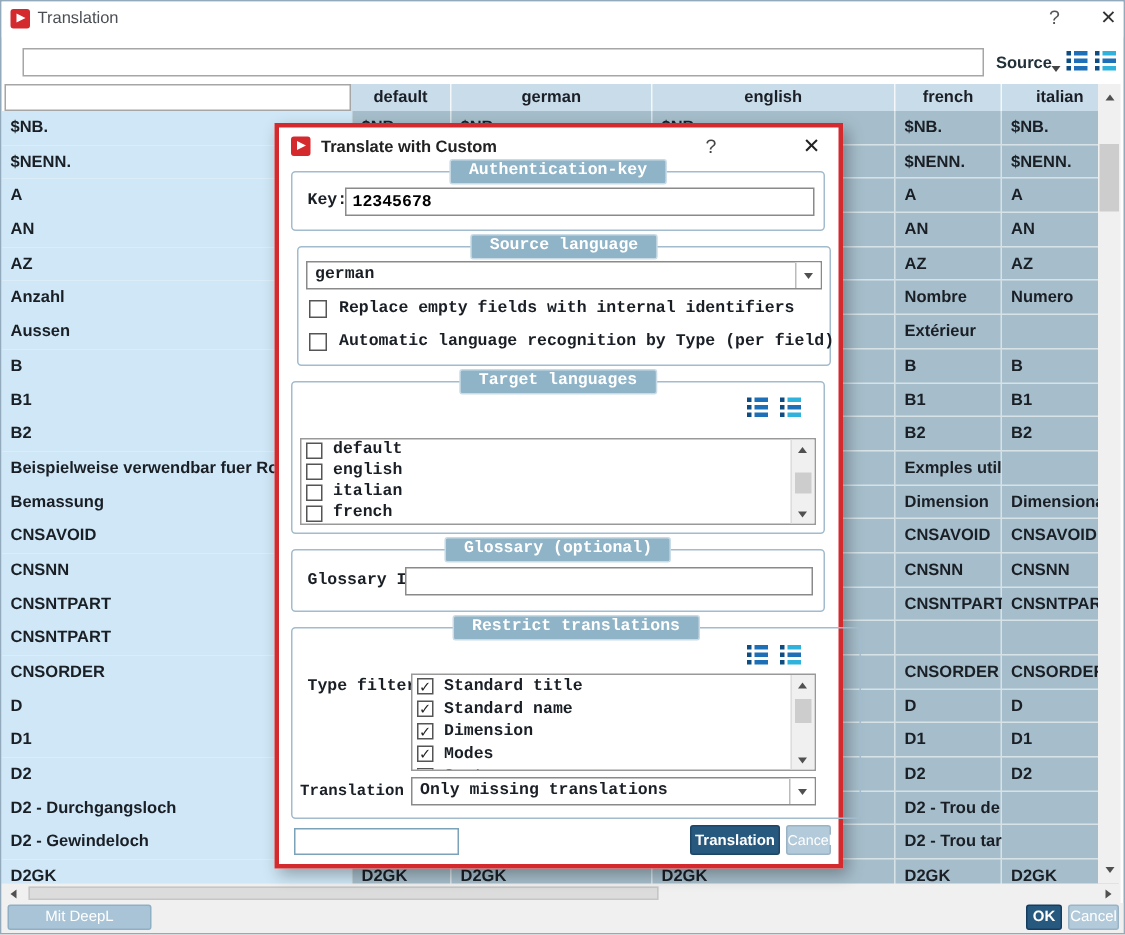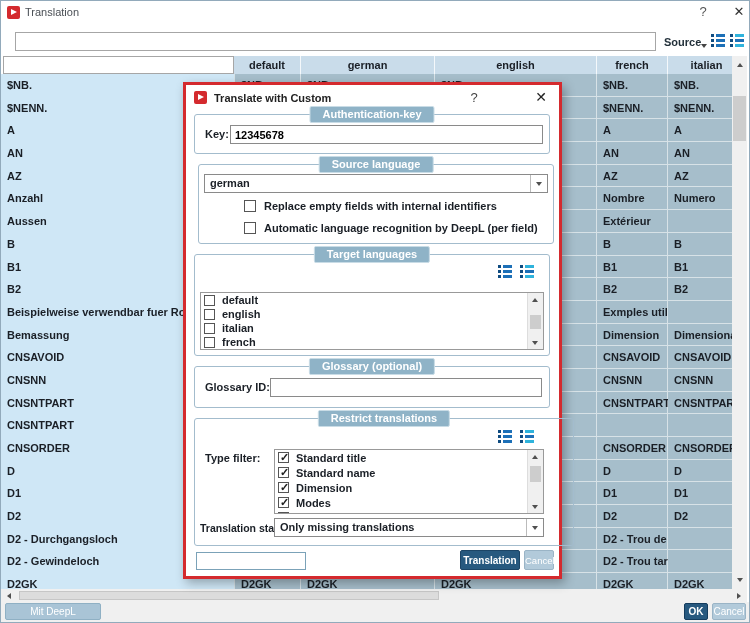--- a/index.html
+++ b/index.html
@@ -62,36 +62,36 @@
     background:var(--btn-light);border:1px solid #9ab4c6;}
   
   .dialog{position:absolute;left:182px;top:81px;width:379px;height:497px;background:#fff;
     border:3px solid var(--accent-red);box-sizing:border-box;z-index:10;box-shadow:3px 4px 10px rgba(0,0,0,.3);}
   .dlg-icon{position:absolute;left:8px;top:6px;width:13px;height:13px;background:var(--accent-red);border-radius:2px;}
   .dlg-icon::after{content:"";position:absolute;left:4px;top:3px;width:0;height:0;
     border-left:6px solid #fff;border-top:3.5px solid transparent;border-bottom:3.5px solid transparent;}
   .dlg-title{position:absolute;left:28px;top:7px;color:#222;font-weight:600;}
   .dlg-help{position:absolute;left:280px;top:5px;width:16px;text-align:center;color:#444;font-size:13px;}
   .dlg-close{position:absolute;left:347px;top:4px;width:16px;text-align:center;color:#222;font-size:14px;}
-  .group{position:absolute;border:1px solid #a3bccd;border-radius:3px;box-sizing:border-box;}
+  .group{position:absolute;border:1px solid #a3bccd;border-radius:3px;box-sizing:border-box;font-family:Liberation Mono, monospace;}
   .gcap{position:absolute;top:-9px;left:50%;transform:translateX(-50%);background:var(--caption-bg);
     border:1px solid #c9dce6;border-radius:2px;color:#fff;font-weight:700;padding:1px 12px;
     white-space:nowrap;line-height:13px;}
   .g1{left:8px;top:29px;width:356px;height:40px;}
   .g2{left:12px;top:79px;width:356px;height:80px;}
   .g3{left:8px;top:169px;width:356px;height:102px;}
   .g4{left:8px;top:281px;width:356px;height:42px;}
   .g5{left:8px;top:333px;width:380px;height:128px;}
   .flabel{position:absolute;font-weight:700;white-space:nowrap;}
   .dinput{position:absolute;border:1px solid #8a8a8a;box-sizing:border-box;padding:0 4px;font:inherit;font-weight:600;}
   .select{position:absolute;height:19px;border:1px solid #8a8a8a;background:#fff;box-sizing:border-box;}
   .sel-text{position:absolute;left:5px;top:2px;font-weight:600;white-space:nowrap;}
   .sel-btn{position:absolute;right:0;top:0;bottom:0;width:16px;border-left:1px solid #bbb;
     display:flex;align-items:center;justify-content:center;background:#fff;}
-  .cbrow{position:absolute;display:flex;align-items:center;white-space:nowrap;font-weight:600;margin-left:38px;}
+  .cbrow{position:absolute;display:flex;align-items:center;white-space:nowrap;font-weight:600;}
   .cbx{width:12px;height:12px;border:1px solid #555;background:#fff;box-sizing:border-box;flex:none;
     margin-right:8px;position:relative;}
   .cbx.checked::after{content:"✓";position:absolute;left:1px;top:-2px;font-size:11px;color:#222;}
   .dlist{position:absolute;background:#fff;border:1px solid #999;box-sizing:border-box;overflow:hidden;}
   .dlist .lrow2{display:flex;align-items:center;padding:1px 3px;font-weight:600;white-space:nowrap;}
   .dlist .cbx{width:11px;height:11px;margin-right:7px;}
   .lscroll{position:absolute;right:0;top:0;bottom:0;width:15px;background:#f0f0f0;border-left:1px solid #ddd;}
   .lscroll .arr{position:absolute;left:0;width:14px;height:13px;display:flex;align-items:center;justify-content:center;}
   .lthumb{position:absolute;left:2px;width:11px;background:#cdcdcd;}
   .gi1{position:absolute;}
@@ -384,21 +384,21 @@
         <span class="sel-btn">
             <span class="tri-down"></span>
           </span>
       </div>
       <div class="cbrow" style="left:7px;top:35px">
         <span class="cbx"></span>
         <span>Replace empty fields with internal identifiers</span>
       </div>
       <div class="cbrow" style="left:7px;top:57px">
         <span class="cbx"></span>
-        <span>Automatic language recognition by DeepL (per field)</span>
+        <span>Automatic language recognition by Type (per field)</span>
       </div>
     </div>
 
     <div class="group g3">
       <div class="gcap">Target languages</div>
       <div class="gi1 licon" style="left:303px;top:10px">
           <div class="lrow">
             <div class="dot" style="background: rgb(15, 76, 129);"></div>
             <div class="bar" style="background: rgb(29, 112, 183);"></div>
           </div>

